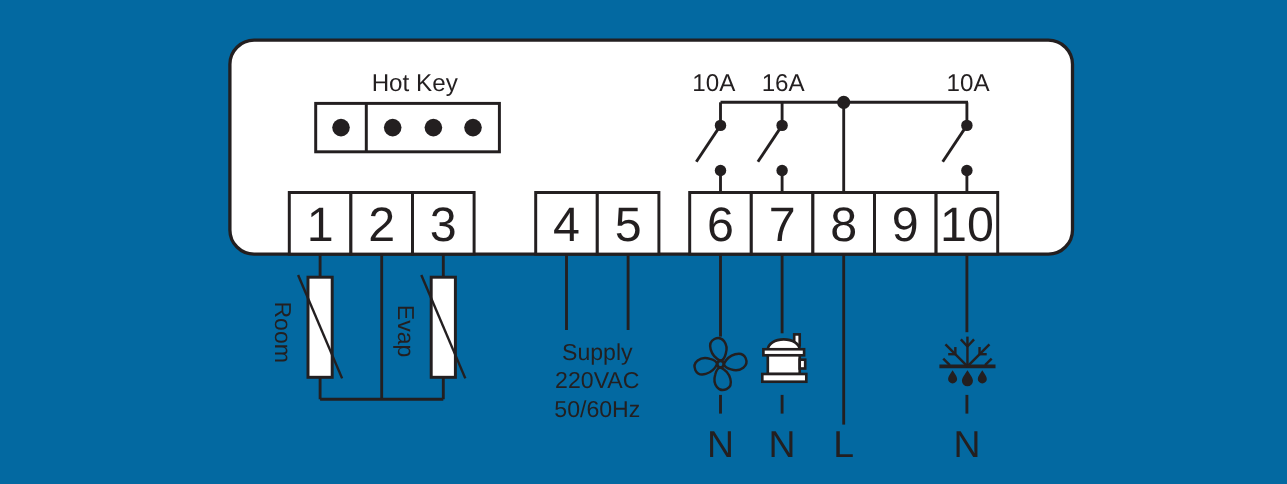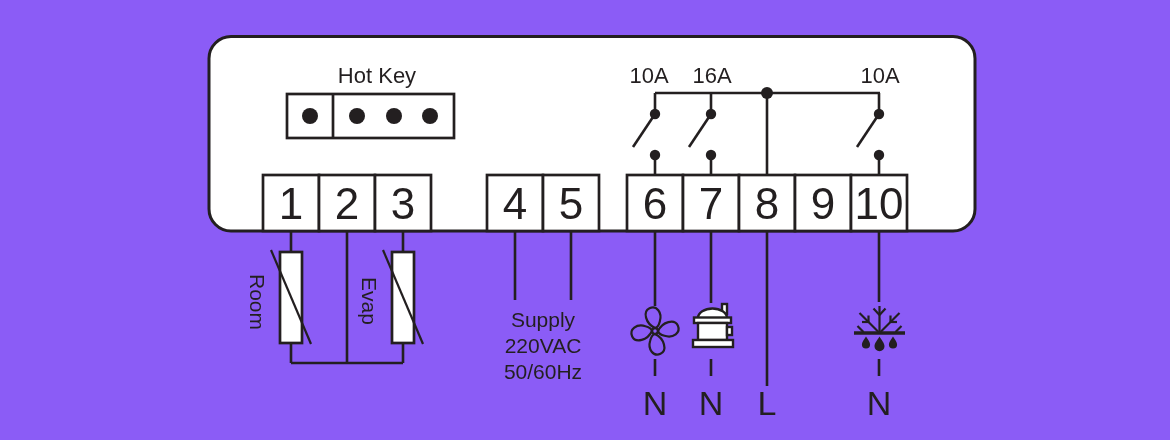--- a/index.html
+++ b/index.html
@@ -4,21 +4,21 @@
 <style>
   html, body {
     margin: 0;
     padding: 0;
     background: #ffffff;
   }
   .stage {
     position: relative;
     width: 1170px;
     height: 440px;
-    background: #8b5cf6;
+    background: #0369a1;
     overflow: hidden;
   }
   svg { display: block; }
   .lbl {
     font-family: "Liberation Sans", sans-serif;
     fill: #231f20;
     text-anchor: middle;
   }
   .t21 { font-size: 21px; }
   .t22 { font-size: 22px; }

